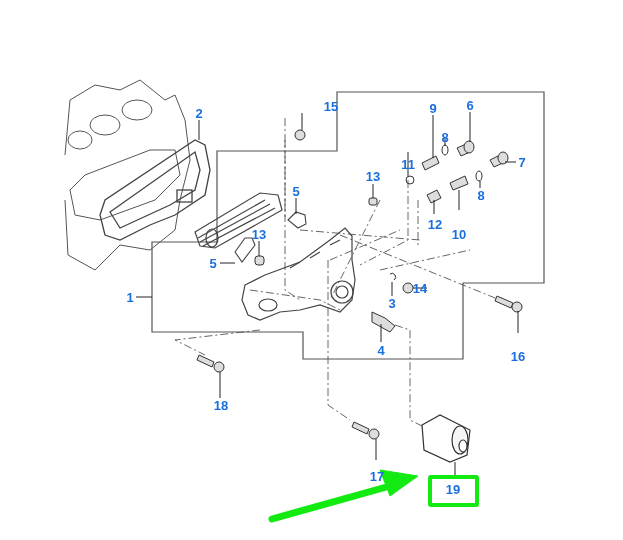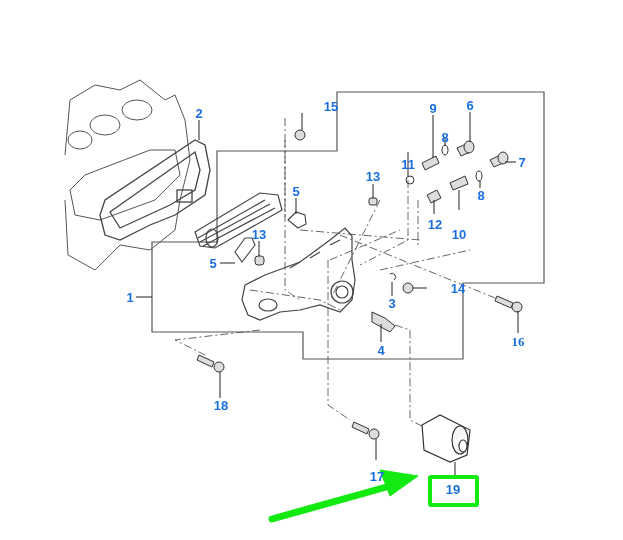--- a/index.html
+++ b/index.html
@@ -163,19 +163,19 @@
 <div class="lbl" style="left:470px;top:105px;">6</div>
 <div class="lbl" style="left:522px;top:162px;">7</div>
 <div class="lbl" style="left:445px;top:137px;">8</div>
 <div class="lbl" style="left:481px;top:195px;">8</div>
 <div class="lbl" style="left:433px;top:108px;">9</div>
 <div class="lbl" style="left:459px;top:218px;margin-top:16px;">10</div>
 <div class="lbl" style="left:408px;top:144px;margin-top:20px;">11</div>
 <div class="lbl" style="left:435px;top:224px;">12</div>
 <div class="lbl" style="left:373px;top:176px;">13</div>
 <div class="lbl" style="left:259px;top:234px;">13</div>
-<div class="lbl" style="left:458px;top:288px;">14</div>
+<div class="lbl" style="left:420px;top:288px;">14</div>
 <div class="lbl" style="left:301px;top:106px;margin-left:30px;">15</div>
-<div class="lbl" style="left:518px;top:341px;font-family:Liberation Serif, serif;">16</div>
+<div class="lbl" style="left:518px;top:356px;">16</div>
 <div class="lbl" style="left:377px;top:476px;">17</div>
 <div class="lbl" style="left:221px;top:405px;text-align:right;">18</div>
 <div class="lbl" style="left:453px;top:489px;">19</div>
 </div>
 
 </body></html>

